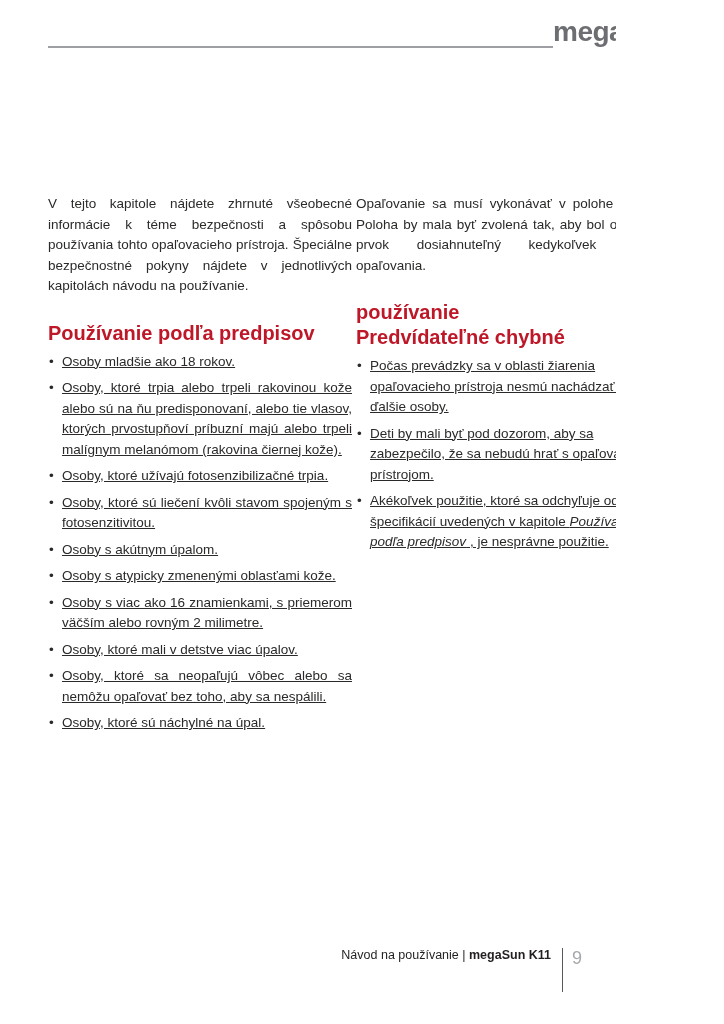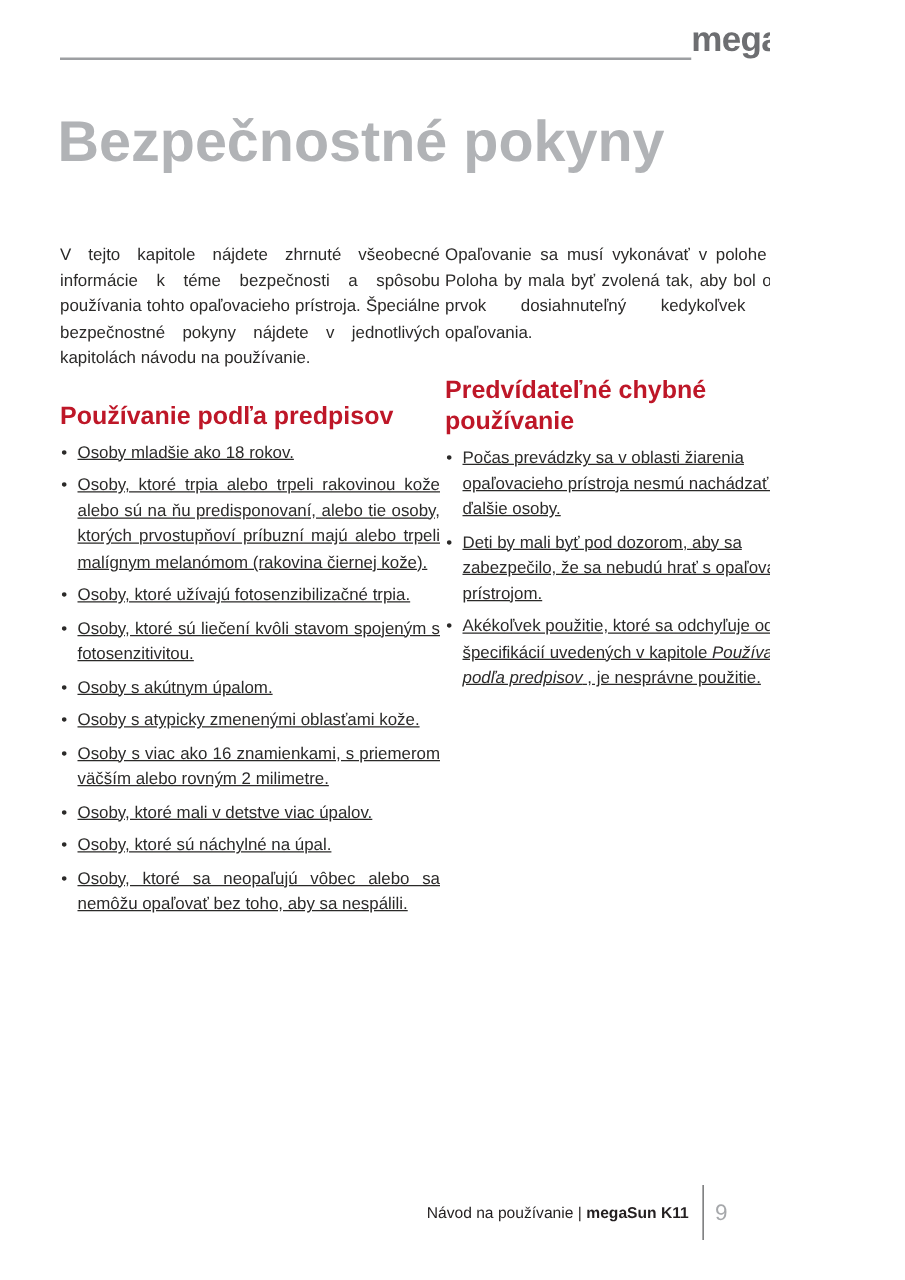--- a/index.html
+++ b/index.html
@@ -31,67 +31,66 @@
     font-size:20px;line-height:25px;font-weight:bold;color:#be1728;
     margin:24px 0 6px 0;text-align:left;
   }
   h2.sec span{display:block;}
   ul.bullets{list-style:none;margin:0;padding:0;text-decoration:underline;}
   ul.bullets li{position:relative;padding-left:14px;margin-bottom:6px;}
   ul.bullets li::before{content:"\2022";position:absolute;left:1px;}
   .col-right ul.bullets li{text-align:left;}
   .italic{font-style:italic;}
   
-  .footer{position:absolute;top:948px;right:34px;display:flex;align-items:center;}
+  .footer{position:absolute;top:948px;right:34px;display:flex;}
   .footer-text{font-size:12.5px;color:#231f20;white-space:nowrap;}
   .footer-product{font-weight:bold;}
   .footer-line{width:1px;height:44px;background:#58595b;margin:0 9px 0 11px;}
   .footer-page{font-size:18px;color:#a6a8ab;}
 </style>
 </head>
 <body>
 
 <div class="page">
 
   <div class="top-rule"></div>
 
   <div class="logo">
     <span>mega</span><span class="sun-s">S</span><span>un</span><span class="ring"></span>
   </div>
 
-  <h1 class="title">Bezpečnostné pokyny</h1>
 
   <div class="columns">
 
     <div class="col col-left">
       <p>V tejto kapitole nájdete zhrnuté všeobecné informácie k téme bezpečnosti a spôsobu používania tohto opaľovacieho prístroja. Špeciálne bezpečnostné pokyny nájdete v jednotlivých kapitolách návodu na používanie.</p>
 
       <h2 class="sec">Používanie podľa predpisov</h2>
 
 
       <ul class="bullets">
         <li>Osoby mladšie ako 18 rokov.</li>
-        <li>Osoby, ktoré trpia alebo trpeli rakovinou kože alebo sú na ňu predisponovaní, alebo tie osoby, ktorých prvostupňoví príbuzní majú alebo trpeli malígnym melanómom (rakovina čiernej kože).</li>
+        <li>Osoby, ktoré trpia alebo trpeli rakovinou kože alebo sú na ňu predisponovaní, alebo tie vlasov, ktorých prvostupňoví príbuzní majú alebo trpeli malígnym melanómom (rakovina čiernej kože).</li>
         <li>Osoby, ktoré užívajú fotosenzibilizačné trpia.</li>
         <li>Osoby, ktoré sú liečení kvôli stavom spojeným s fotosenzitivitou.</li>
         <li>Osoby s akútnym úpalom.</li>
         <li>Osoby s atypicky zmenenými oblasťami kože.</li>
         <li>Osoby s viac ako 16 znamienkami, s priemerom väčším alebo rovným 2 milimetre.</li>
         <li>Osoby, ktoré mali v detstve viac úpalov.</li>
+        <li>Osoby, ktoré sa neopaľujú vôbec alebo sa nemôžu opaľovať bez toho, aby sa nespálili.</li>
         <li>Osoby, ktoré sú náchylné na úpal.</li>
-        <li>Osoby, ktoré sa neopaľujú vôbec alebo sa nemôžu opaľovať bez toho, aby sa nespálili.</li>
       </ul>
     </div>
 
     <div class="col col-right">
       <p>Opaľovanie sa musí vykonávať v polohe ležmo. Poloha by mala byť zvolená tak, aby bol ovládací prvok dosiahnuteľný kedykoľvek počas opaľovania.</p>
 
       <h2 class="sec">
+        <span>používanie</span>
         <span>Predvídateľné chybné</span>
-        <span>používanie</span>
       </h2>
 
       <ul class="bullets">
         <li>Počas prevádzky sa v oblasti žiarenia opaľovacieho prístroja nesmú nachádzať žiadne ďalšie osoby.</li>
         <li>Deti by mali byť pod dozorom, aby sa zabezpečilo, že sa nebudú hrať s opaľovacím prístrojom.</li>
         <li><span>Akékoľvek použitie, ktoré sa odchyľuje od špecifikácií uvedených v kapitole </span><span class="italic">Používanie podľa predpisov</span><span> , je nesprávne použitie.</span></li>
       </ul>
     </div>
 
   </div>

